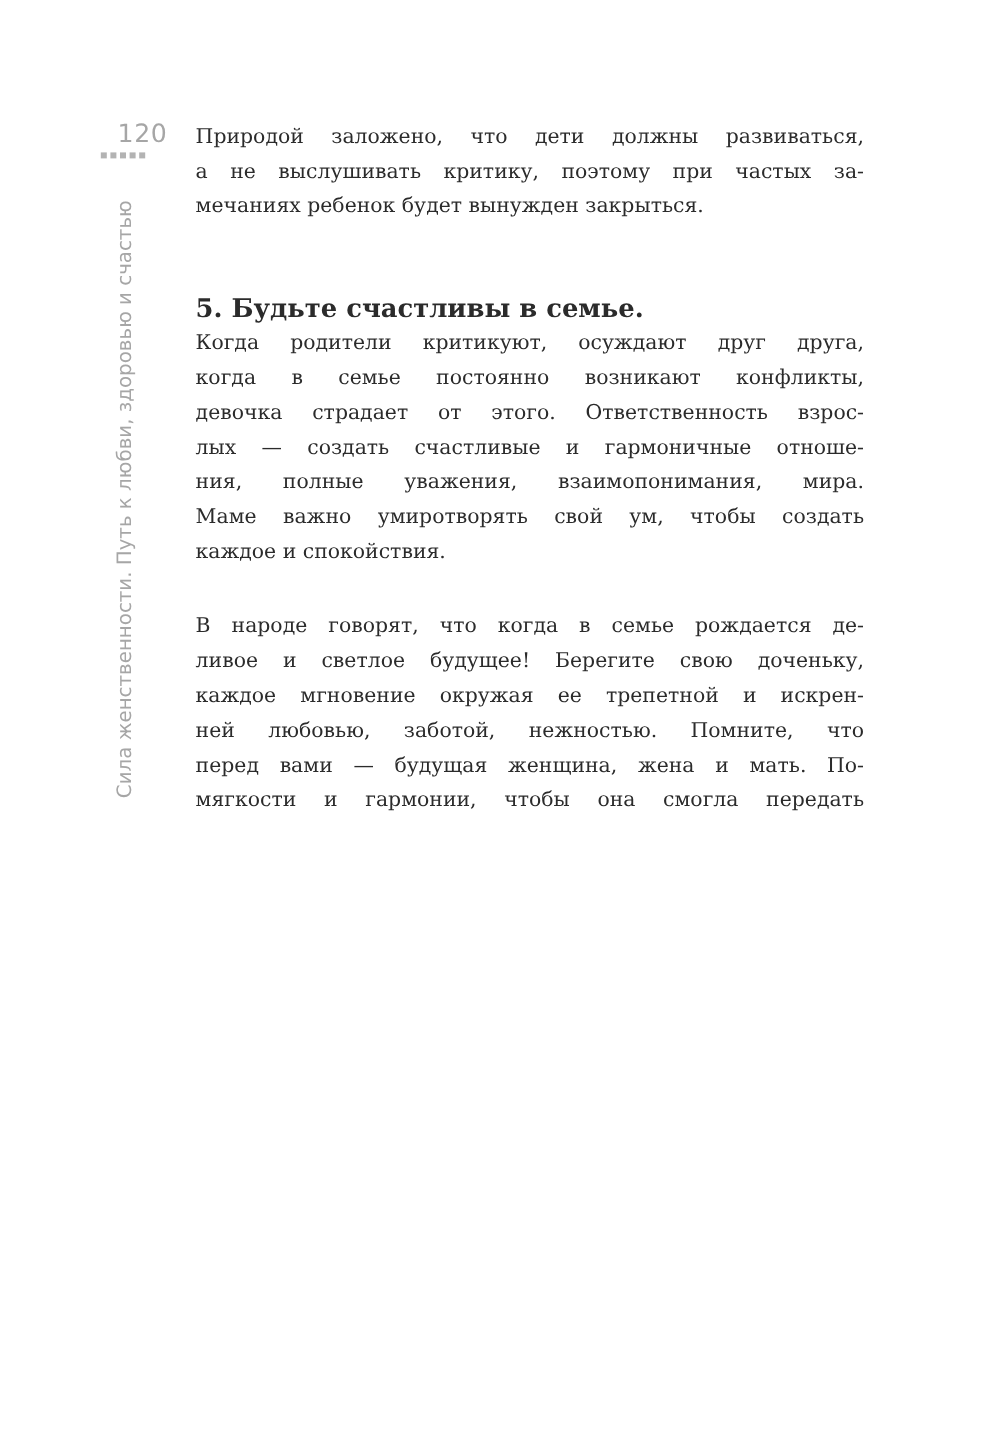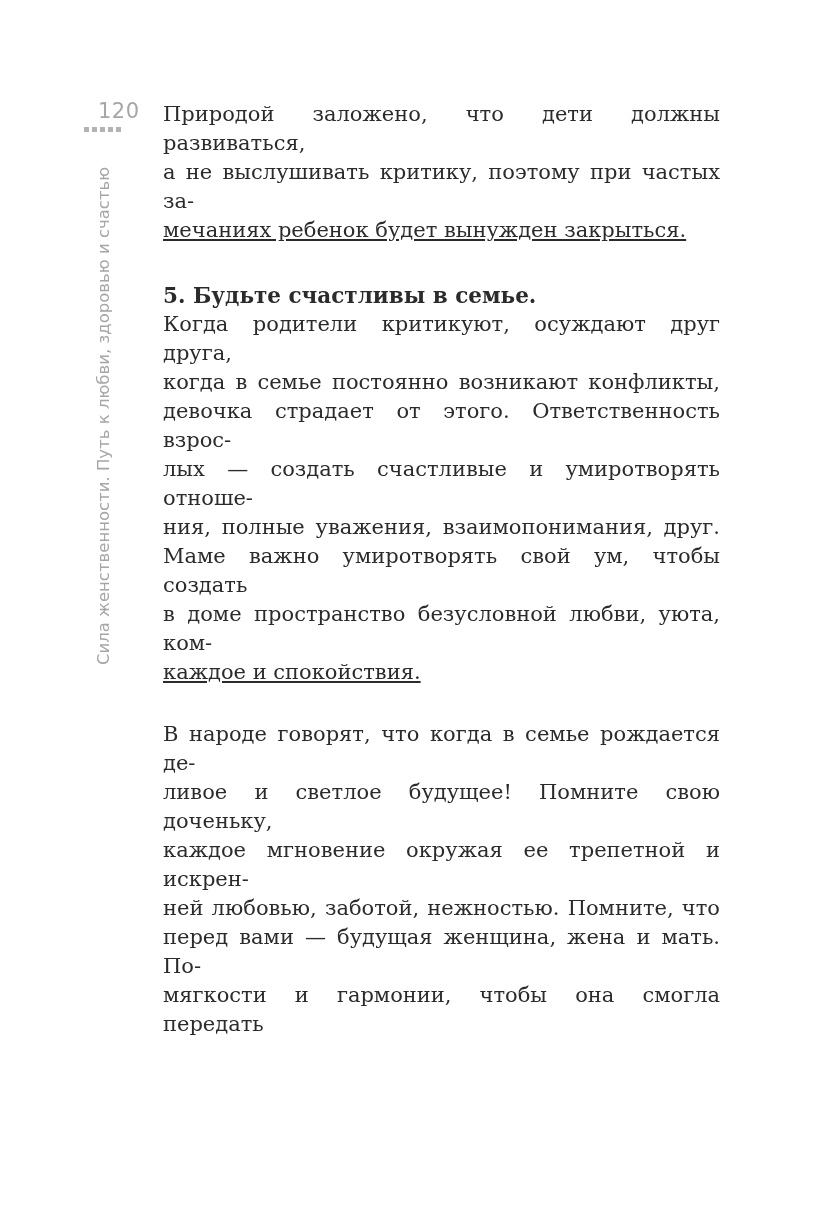--- a/index.html
+++ b/index.html
@@ -53,30 +53,30 @@
 
   .content {
     position: absolute;
     left: 163px;
     top: 100px;
     width: 557px;
   }
 
   .para .line {
     font-family: "DejaVu Serif", serif;
-    font-size: 21px;
+    font-size: 17px;
     line-height: 29px;
     color: var(--text, #2b2b2b);
     text-align: justify;
     text-align-last: justify;
   }
-  .para .line.last { text-align-last: left; text-decoration: underline; }
+  .para .line.last { text-align-last: left; }
 
   .subheading {
-    margin: 36px 0 0 0;
+    margin: 56px 0 0 0;
     font-family: "DejaVu Serif", serif;
     font-size: 21.5px;
     font-weight: 700;
     line-height: 29px;
     color: var(--text, #2b2b2b);
   }
 
   .para.p2 { }
   .para.p3 { margin-top: 33px; }
 </style>
@@ -102,30 +102,29 @@
     <div class="line">а не выслушивать критику, поэтому при частых за-</div>
     <div class="line last">мечаниях ребенок будет вынужден закрыться.</div>
   </div>
 
   <h3 class="subheading">5. Будьте счастливы в семье.</h3>
 
   <div class="para p2">
     <div class="line">Когда родители критикуют, осуждают друг друга,</div>
     <div class="line">когда в семье постоянно возникают конфликты,</div>
     <div class="line">девочка страдает от этого. Ответственность взрос-</div>
-    <div class="line">лых — создать счастливые и умиротворять отноше-</div>
-    <div class="line">ния, полные уважения, взаимопонимания, друг.</div>
+    <div class="line">лых — создать счастливые и гармоничные отноше-</div>
+    <div class="line">ния, полные уважения, взаимопонимания, мира.</div>
     <div class="line">Маме важно умиротворять свой ум, чтобы создать</div>
-    <div class="line">в доме пространство безусловной любви, уюта, ком-</div>
     <div class="line last">каждое и спокойствия.</div>
   </div>
 
   <div class="para p3">
     <div class="line">В народе говорят, что когда в семье рождается де-</div>
-    <div class="line">ливое и светлое будущее! Помните свою доченьку,</div>
+    <div class="line">ливое и светлое будущее! Берегите свою доченьку,</div>
     <div class="line">каждое мгновение окружая ее трепетной и искрен-</div>
     <div class="line">ней любовью, заботой, нежностью. Помните, что</div>
     <div class="line">перед вами — будущая женщина, жена и мать. По-</div>
     <div class="line">мягкости и гармонии, чтобы она смогла передать</div>
 
   </div>
 
 </div>
 
 </body></html>

